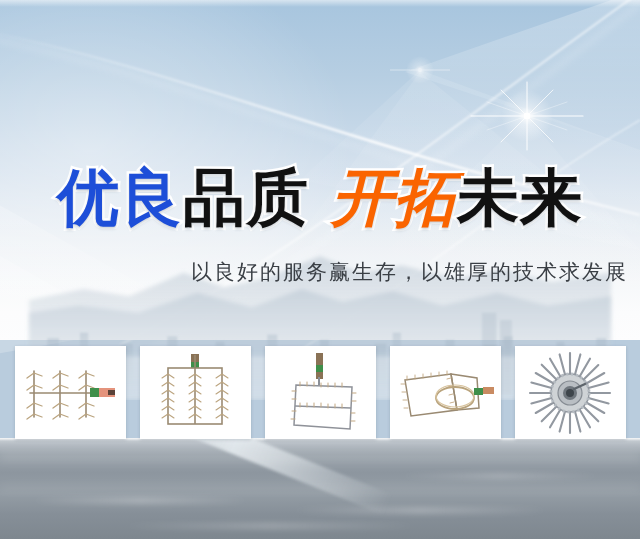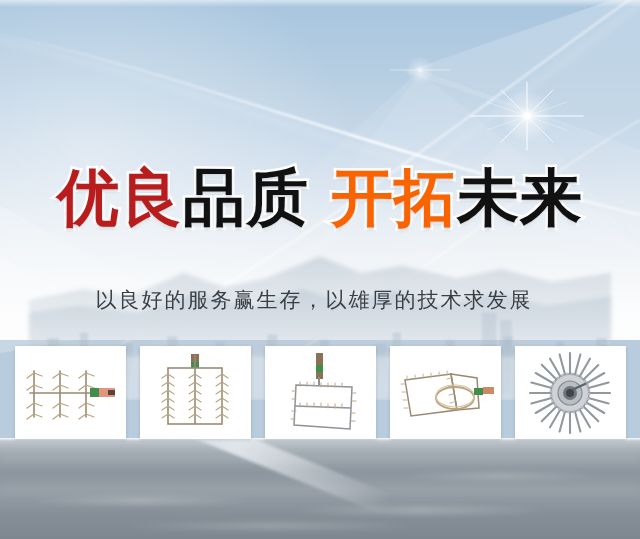--- a/index.html
+++ b/index.html
@@ -84,35 +84,34 @@
     line-height:70px;
     letter-spacing:1px;
     white-space:nowrap;
     z-index:6;
   }
   .headline span {
     -webkit-text-stroke:5px #ffffff;
     paint-order:stroke fill;
     text-shadow:0 2px 3px rgba(90,110,130,.30);
   }
-  .hl-blue   { color:#b91c1c; }
+  .hl-blue   { color:#1d4ed8; }
   .hl-black  { color:#111111;margin-top:24px; }
-  .hl-orange { color:#fa6400; }
+  .hl-orange { color:#fa6400;font-style:italic; }
   .hl-gap    { display:inline-block; width:22px; }
 
   .subtitle {
     position:absolute; left:0; top:258px; width:628px;
-    text-align:center;
+    text-align:right;
     font-family:"DejaVu Sans","Liberation Sans",sans-serif;
     font-size:21px;
     letter-spacing:2px;
     color:#3a3f45;
     white-space:nowrap;
     z-index:6;
-    margin-top:28px;
   }
 
   
   .cards {
     position:absolute; left:0; top:346px; width:640px; height:93px;
     display:flex; justify-content:center; align-items:flex-start;
     gap:14px;
     z-index:7;
   }
   .card {

